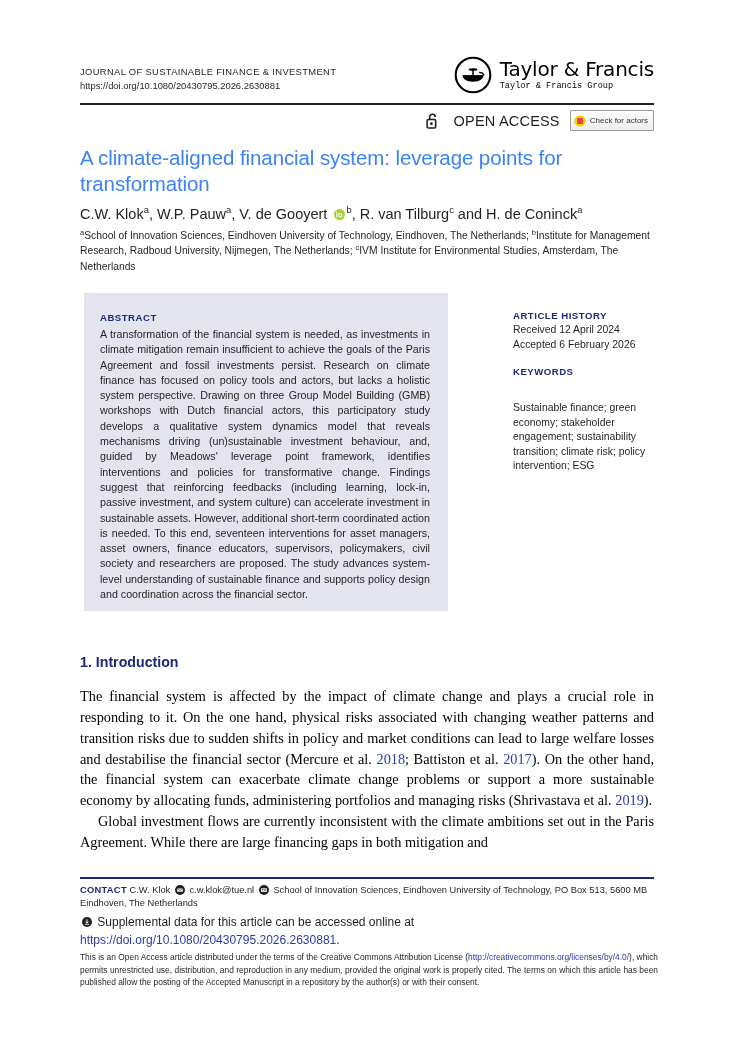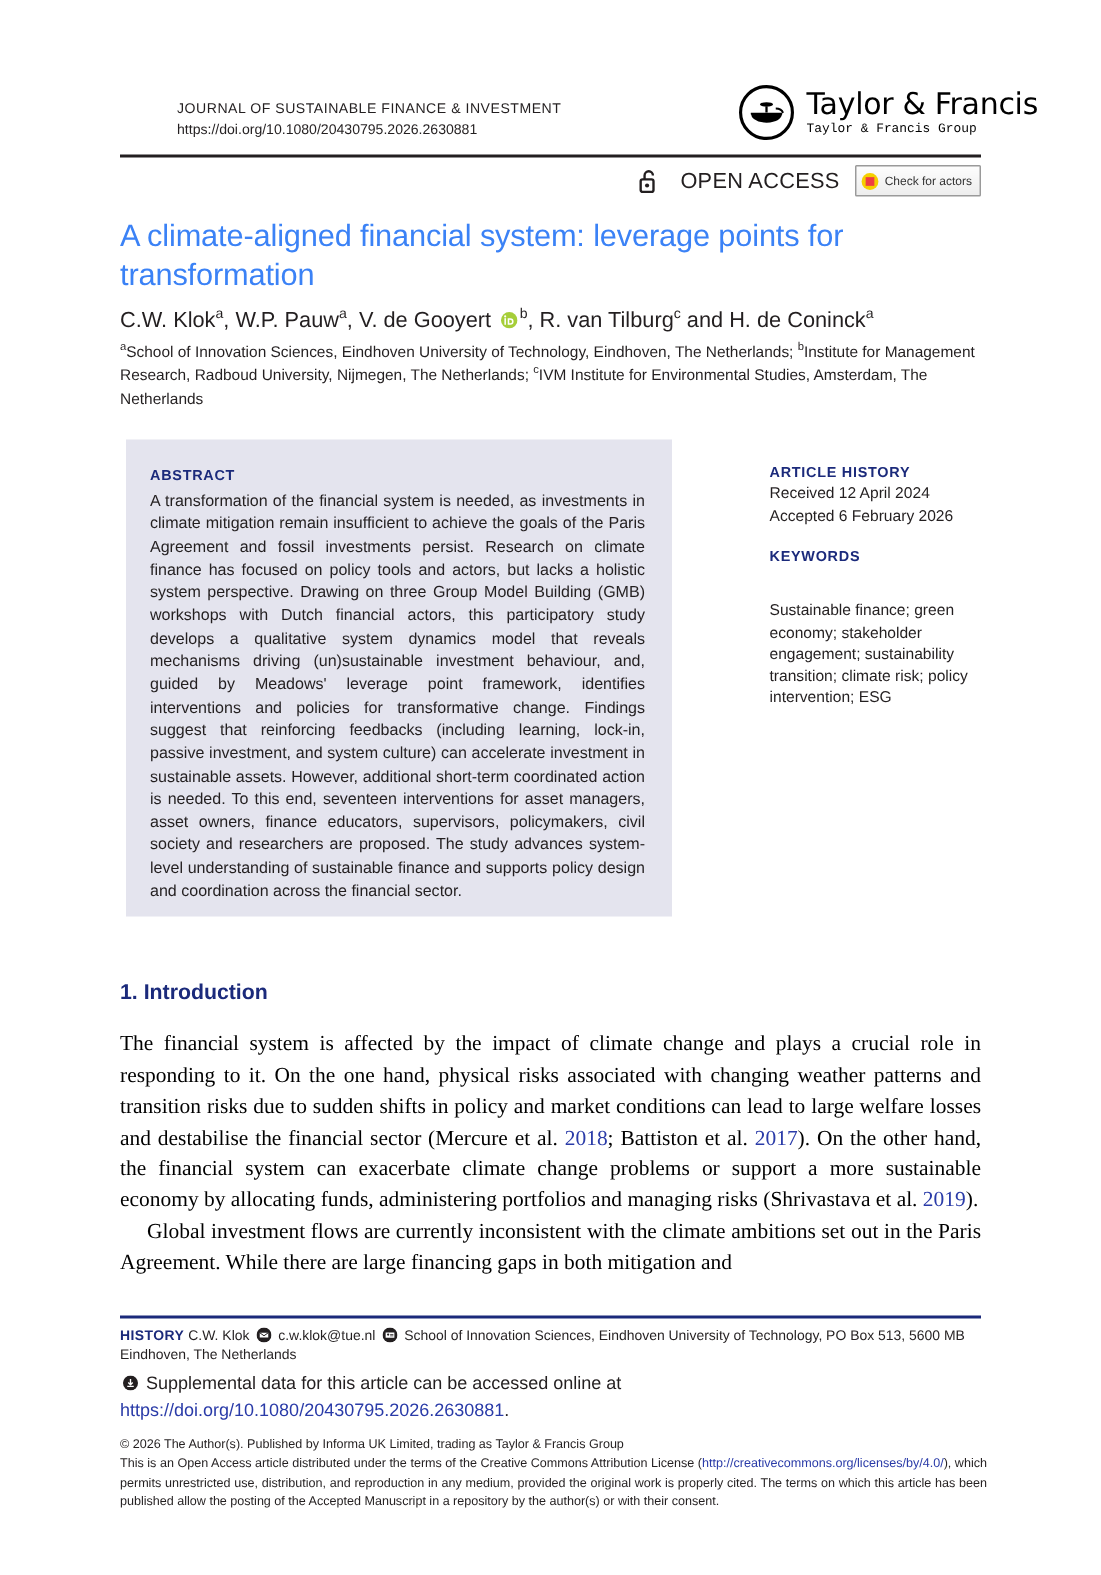--- a/index.html
+++ b/index.html
@@ -22,21 +22,20 @@
     height: 1050px;
     background: #fff;
   }
 
   
   .header {
     position: absolute;
     left: 80px; top: 56px;
     width: 574px;
     height: 48px;
-    margin-left: 38px;
   }
   .journal-block {
     position: absolute;
     left: 0; top: 10px;
   }
   .journal-name {
     font-size: 9.4px;
     letter-spacing: 0.35px;
     color: #231f20;
     font-family: "Liberation Sans", sans-serif;
@@ -354,21 +353,21 @@
 
   <div class="sec-head">1. Introduction</div>
   <div class="body-text">
     <p>The financial system is affected by the impact of climate change and plays a crucial role in responding to it. On the one hand, physical risks associated with changing weather patterns and transition risks due to sudden shifts in policy and market conditions can lead to large welfare losses and destabilise the financial sector (Mercure et al. <span class="cite">2018</span>; Battiston et al. <span class="cite">2017</span>). On the other hand, the financial system can exacerbate climate change problems or support a more sustainable economy by allocating funds, administering portfolios and managing risks (Shrivastava et al. <span class="cite">2019</span>).</p>
     <p>Global investment flows are currently inconsistent with the climate ambitions set out in the Paris Agreement. While there are large financing gaps in both mitigation and</p>
   </div>
 
   <div class="foot-rule"></div>
   <div class="footer">
     <div class="contact-line">
-      <span class="contact-kw">HISTORY</span>
+      <span class="contact-kw">CONTACT</span>
       <span>C.W. Klok</span>
       <svg class="ficon" viewBox="0 0 12 12">
         <circle cx="6" cy="6" r="6" fill="#231f20"></circle>
         <path d="M2.6 4.2 L9.4 4.2 L9.4 8 L2.6 8 Z" fill="#fff"></path>
         <path d="M2.6 4.2 L6 6.6 L9.4 4.2" fill="none" stroke="#231f20" stroke-width="0.8"></path>
       </svg>
       <span>c.w.klok@tue.nl</span>
       <svg class="ficon" viewBox="0 0 12 12">
         <circle cx="6" cy="6" r="6" fill="#231f20"></circle>
         <rect x="2.5" y="4" width="7" height="4.2" fill="#fff"></rect>
@@ -379,19 +378,18 @@
       <span>School of Innovation Sciences, Eindhoven University of Technology, PO Box 513, 5600 MB Eindhoven, The Netherlands</span>
     </div>
     <div class="suppl-line">
       <svg class="ficon" viewBox="0 0 12 12">
         <circle cx="6" cy="6" r="6" fill="#231f20"></circle>
         <path d="M6 2.8 L6 7.2 M4.2 5.6 L6 7.4 L7.8 5.6" fill="none" stroke="#fff" stroke-width="1.1"></path>
         <rect x="3.4" y="8.2" width="5.2" height="1" fill="#fff"></rect>
       </svg>
       <span>Supplemental data for this article can be accessed online at </span><span class="link">https://doi.org/10.1080/20430795.2026.2630881</span><span>.</span>
     </div>
-    <div class="copy-line">© 2026 The Author(s). Published by Informa UK Limited, trading as Taylor &amp; Francis Group</div>
     <div class="license">
       <span>This is an Open Access article distributed under the terms of the Creative Commons Attribution License (</span><span class="link">http://creativecommons.org/licenses/by/4.0/</span><span>), which permits unrestricted use, distribution, and reproduction in any medium, provided the original work is properly cited. The terms on which this article has been published allow the posting of the Accepted Manuscript in a repository by the author(s) or with their consent.</span>
     </div>
   </div>
 
 </div>
 
 </body></html>

